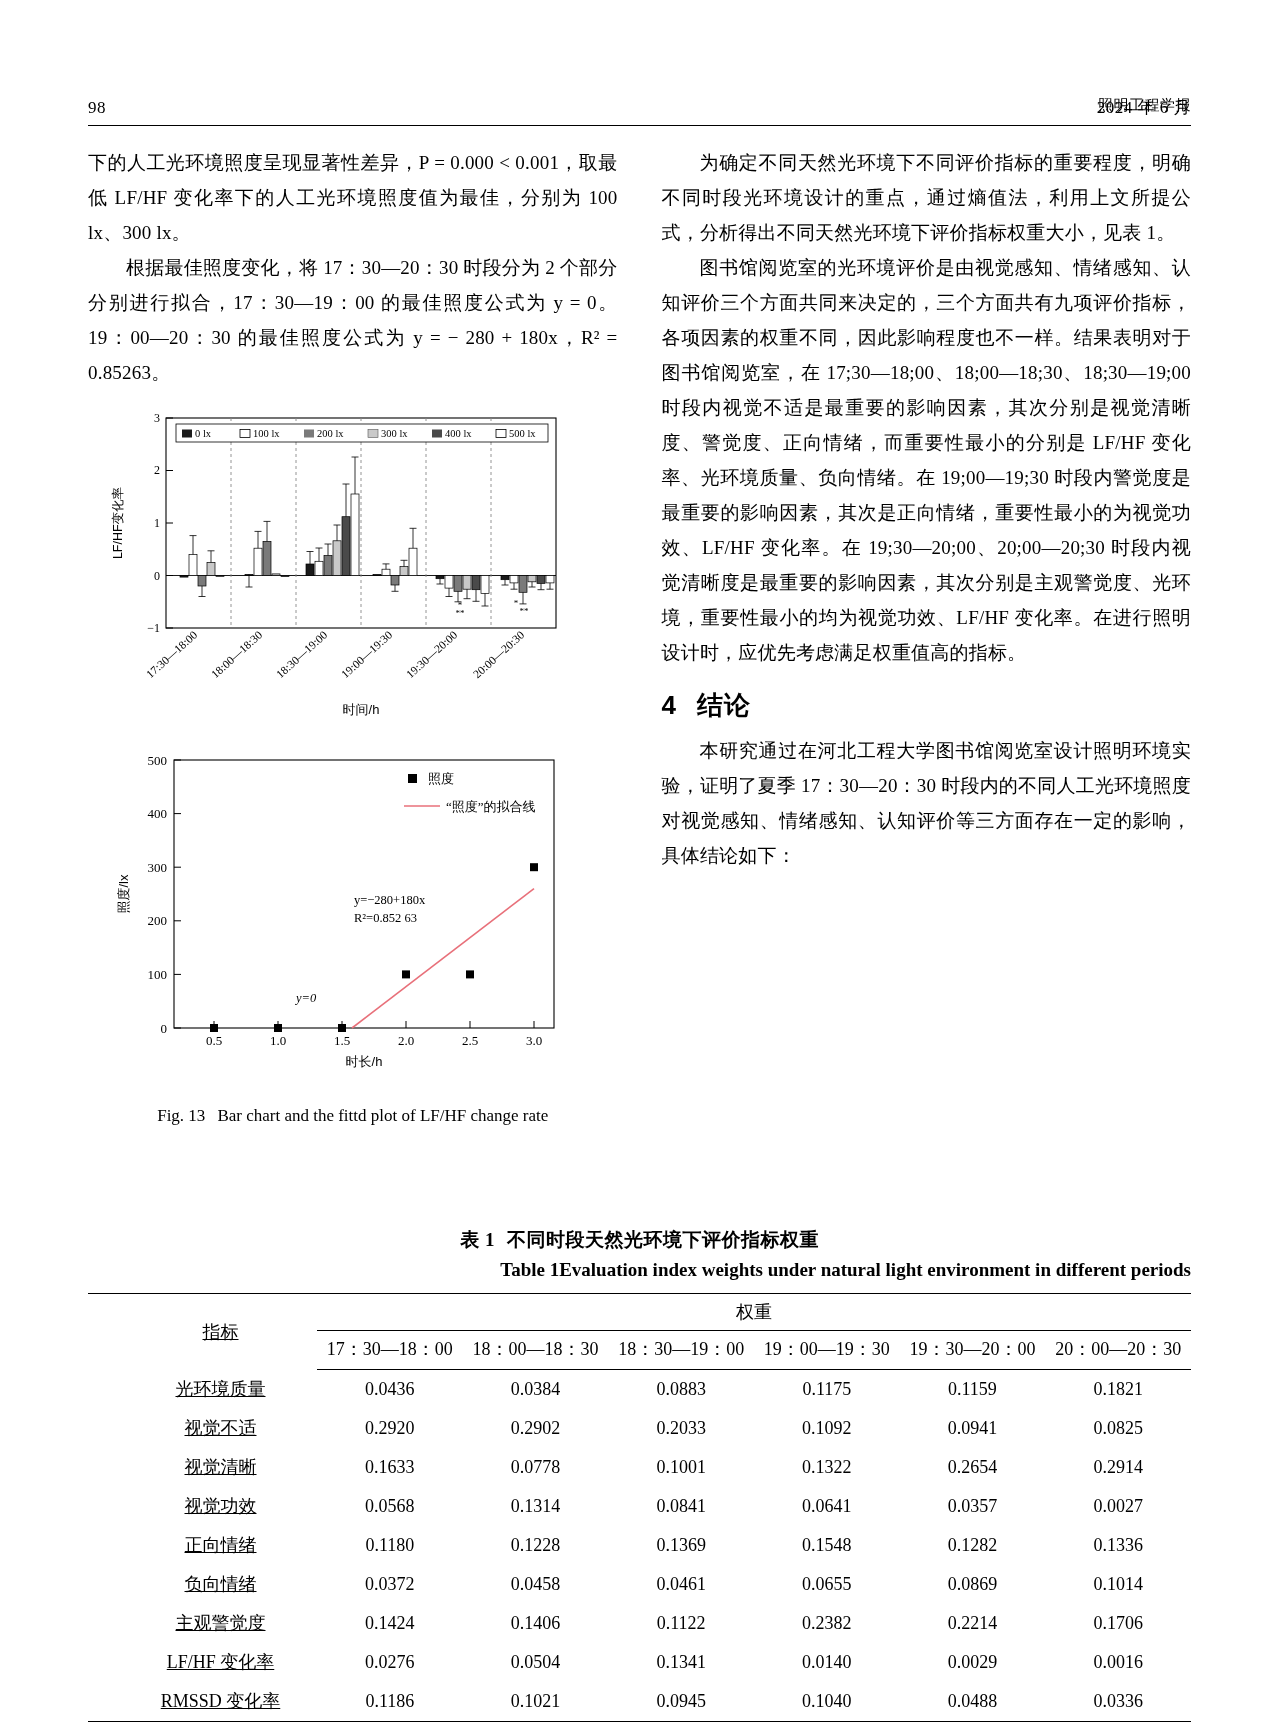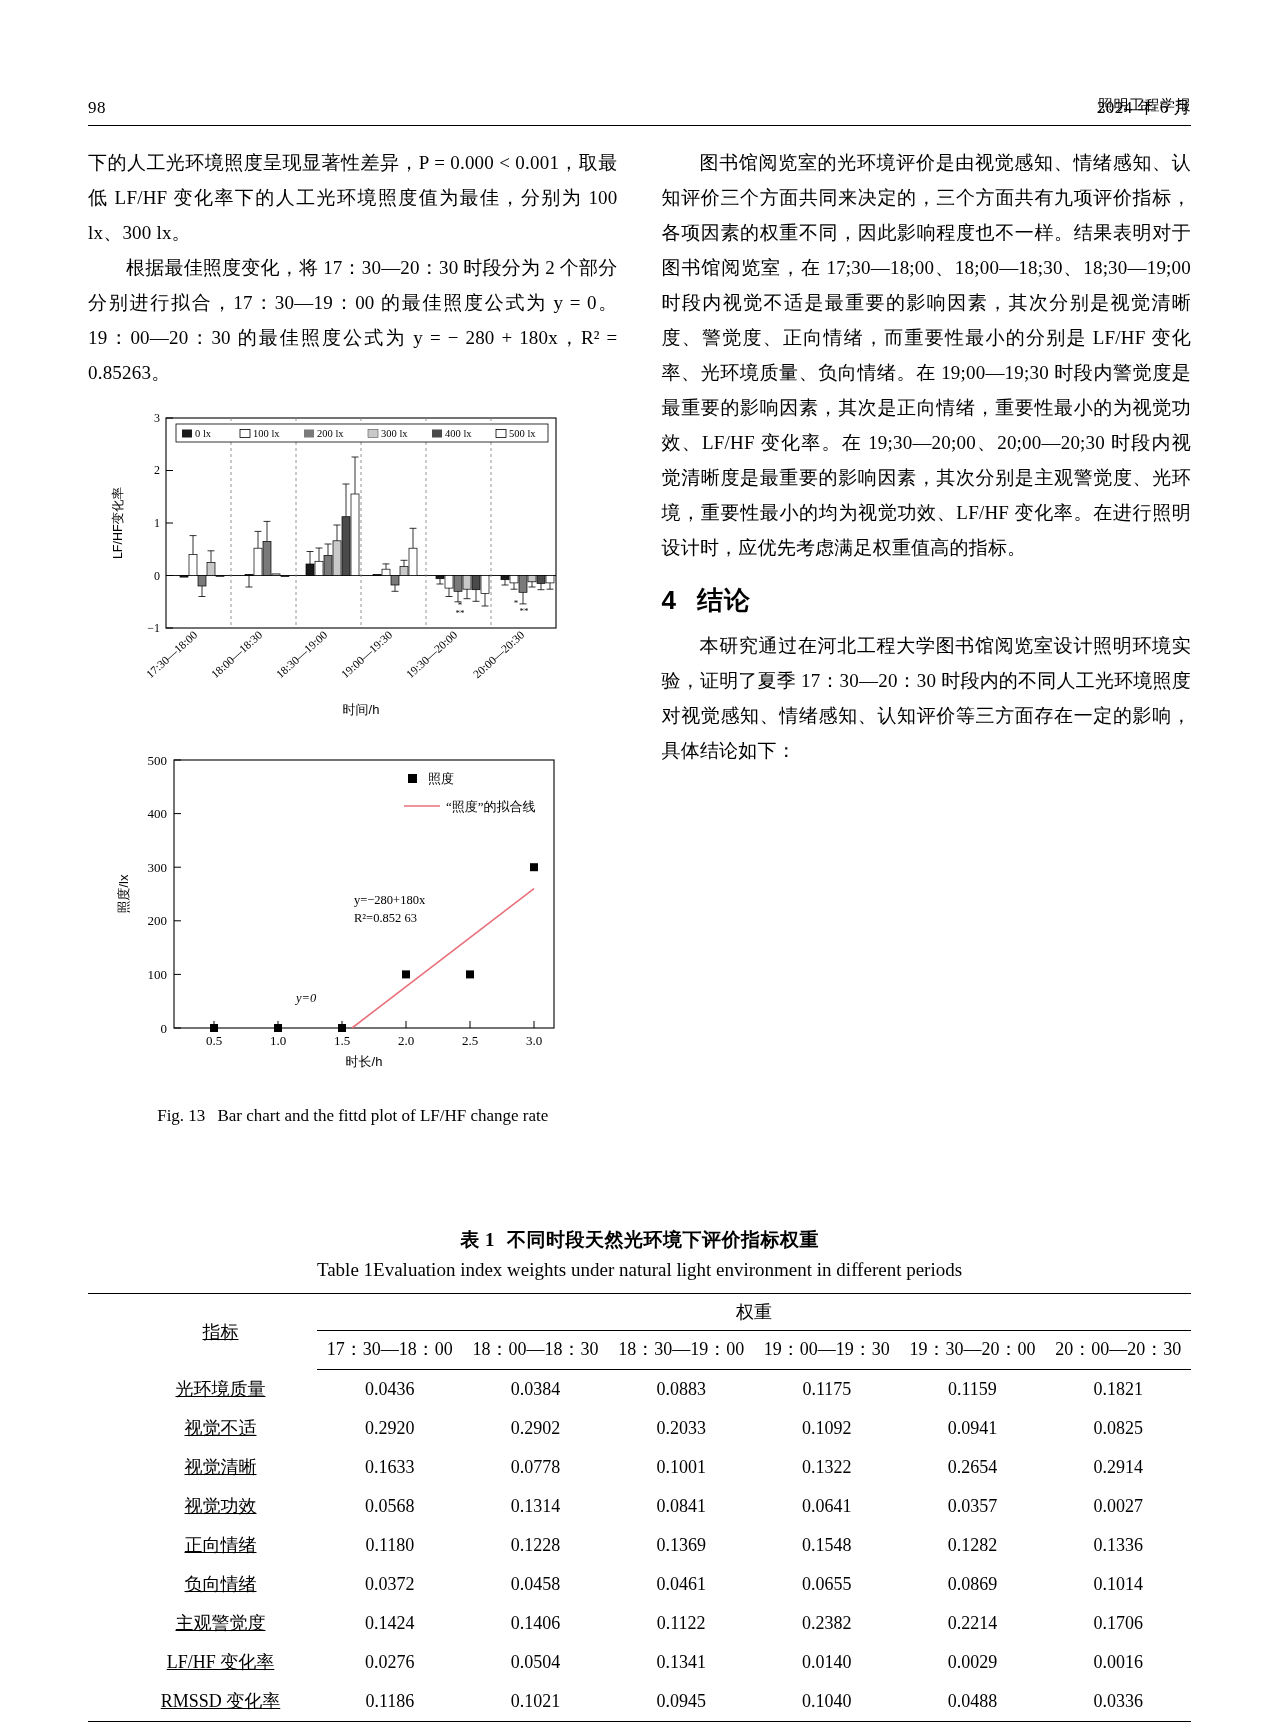--- a/index.html
+++ b/index.html
@@ -56,21 +56,21 @@
   .figcap {
     text-align:center; font-size:18.5px; margin-top:16px; line-height:28px;
   }
   .figcap .en { font-family:"Liberation Serif", serif; font-size:17px;margin-top:28px; }
   .figcap .num { margin-right:12px; }
 
   
   .tablewrap { position:absolute; left:88px; top:1227px; width:1103px; }
   .tabtitle-cn { text-align:center; font-size:19px; font-weight:bold; letter-spacing:0.5px; }
   .tabtitle-cn .num { margin-right:12px; }
-  .tabtitle-en { text-align:center; font-size:19px; font-weight:normal; font-family:"Liberation Serif", serif; margin-top:6px; }
+  .tabtitle-en { text-align:right; font-size:19px; font-weight:bold; font-family:"Liberation Serif", serif; margin-top:6px; }
   table.weights {
     width:1103px; border-collapse:collapse; margin-top:12px;
     font-size:18px;
   }
   table.weights th, table.weights td { padding:6px 4px; text-align:center; font-weight:normal; }
   table.weights thead tr.top th { border-top:1.6px solid #000; }
   .hdr-group { border-bottom:0.9px solid #000; }
   .idx-col { width:185px; text-align:center; padding-left:40px !important;text-decoration:underline; }
   tr.subhdr td { border-bottom:1.1px solid #000; padding-bottom:8px; }
   tr.lastrow td { border-bottom:1.6px solid #000; }
@@ -342,20 +342,21 @@
 
         <div class="figcap">
           <div class="en">
             <span class="num">Fig. 13</span><span>Bar chart and the fittd plot of LF/HF change rate</span>
           </div>
         </div>
       </div>
     </div>
 
     <div class="col">
+      <p class="body indent">为确定不同天然光环境下不同评价指标的重要程度，明确不同时段光环境设计的重点，通过熵值法，利用上文所提公式，分析得出不同天然光环境下评价指标权重大小，见表 1。</p>
       <p class="body indent">图书馆阅览室的光环境评价是由视觉感知、情绪感知、认知评价三个方面共同来决定的，三个方面共有九项评价指标，各项因素的权重不同，因此影响程度也不一样。结果表明对于图书馆阅览室，在 17;30—18;00、18;00—18;30、18;30—19;00时段内视觉不适是最重要的影响因素，其次分别是视觉清晰度、警觉度、正向情绪，而重要性最小的分别是 LF/HF 变化率、光环境质量、负向情绪。在 19;00—19;30 时段内警觉度是最重要的影响因素，其次是正向情绪，重要性最小的为视觉功效、LF/HF 变化率。在 19;30—20;00、20;00—20;30 时段内视觉清晰度是最重要的影响因素，其次分别是主观警觉度、光环境，重要性最小的均为视觉功效、LF/HF 变化率。在进行照明设计时，应优先考虑满足权重值高的指标。</p>
 
       <div class="sec-head">
         <span class="num">4</span><span>结论</span>
       </div>
       <p class="body indent">本研究通过在河北工程大学图书馆阅览室设计照明环境实验，证明了夏季 17：30—20：30 时段内的不同人工光环境照度对视觉感知、情绪感知、认知评价等三方面存在一定的影响，具体结论如下：</p>
     </div>
   </div>
 
   <div class="tablewrap">

